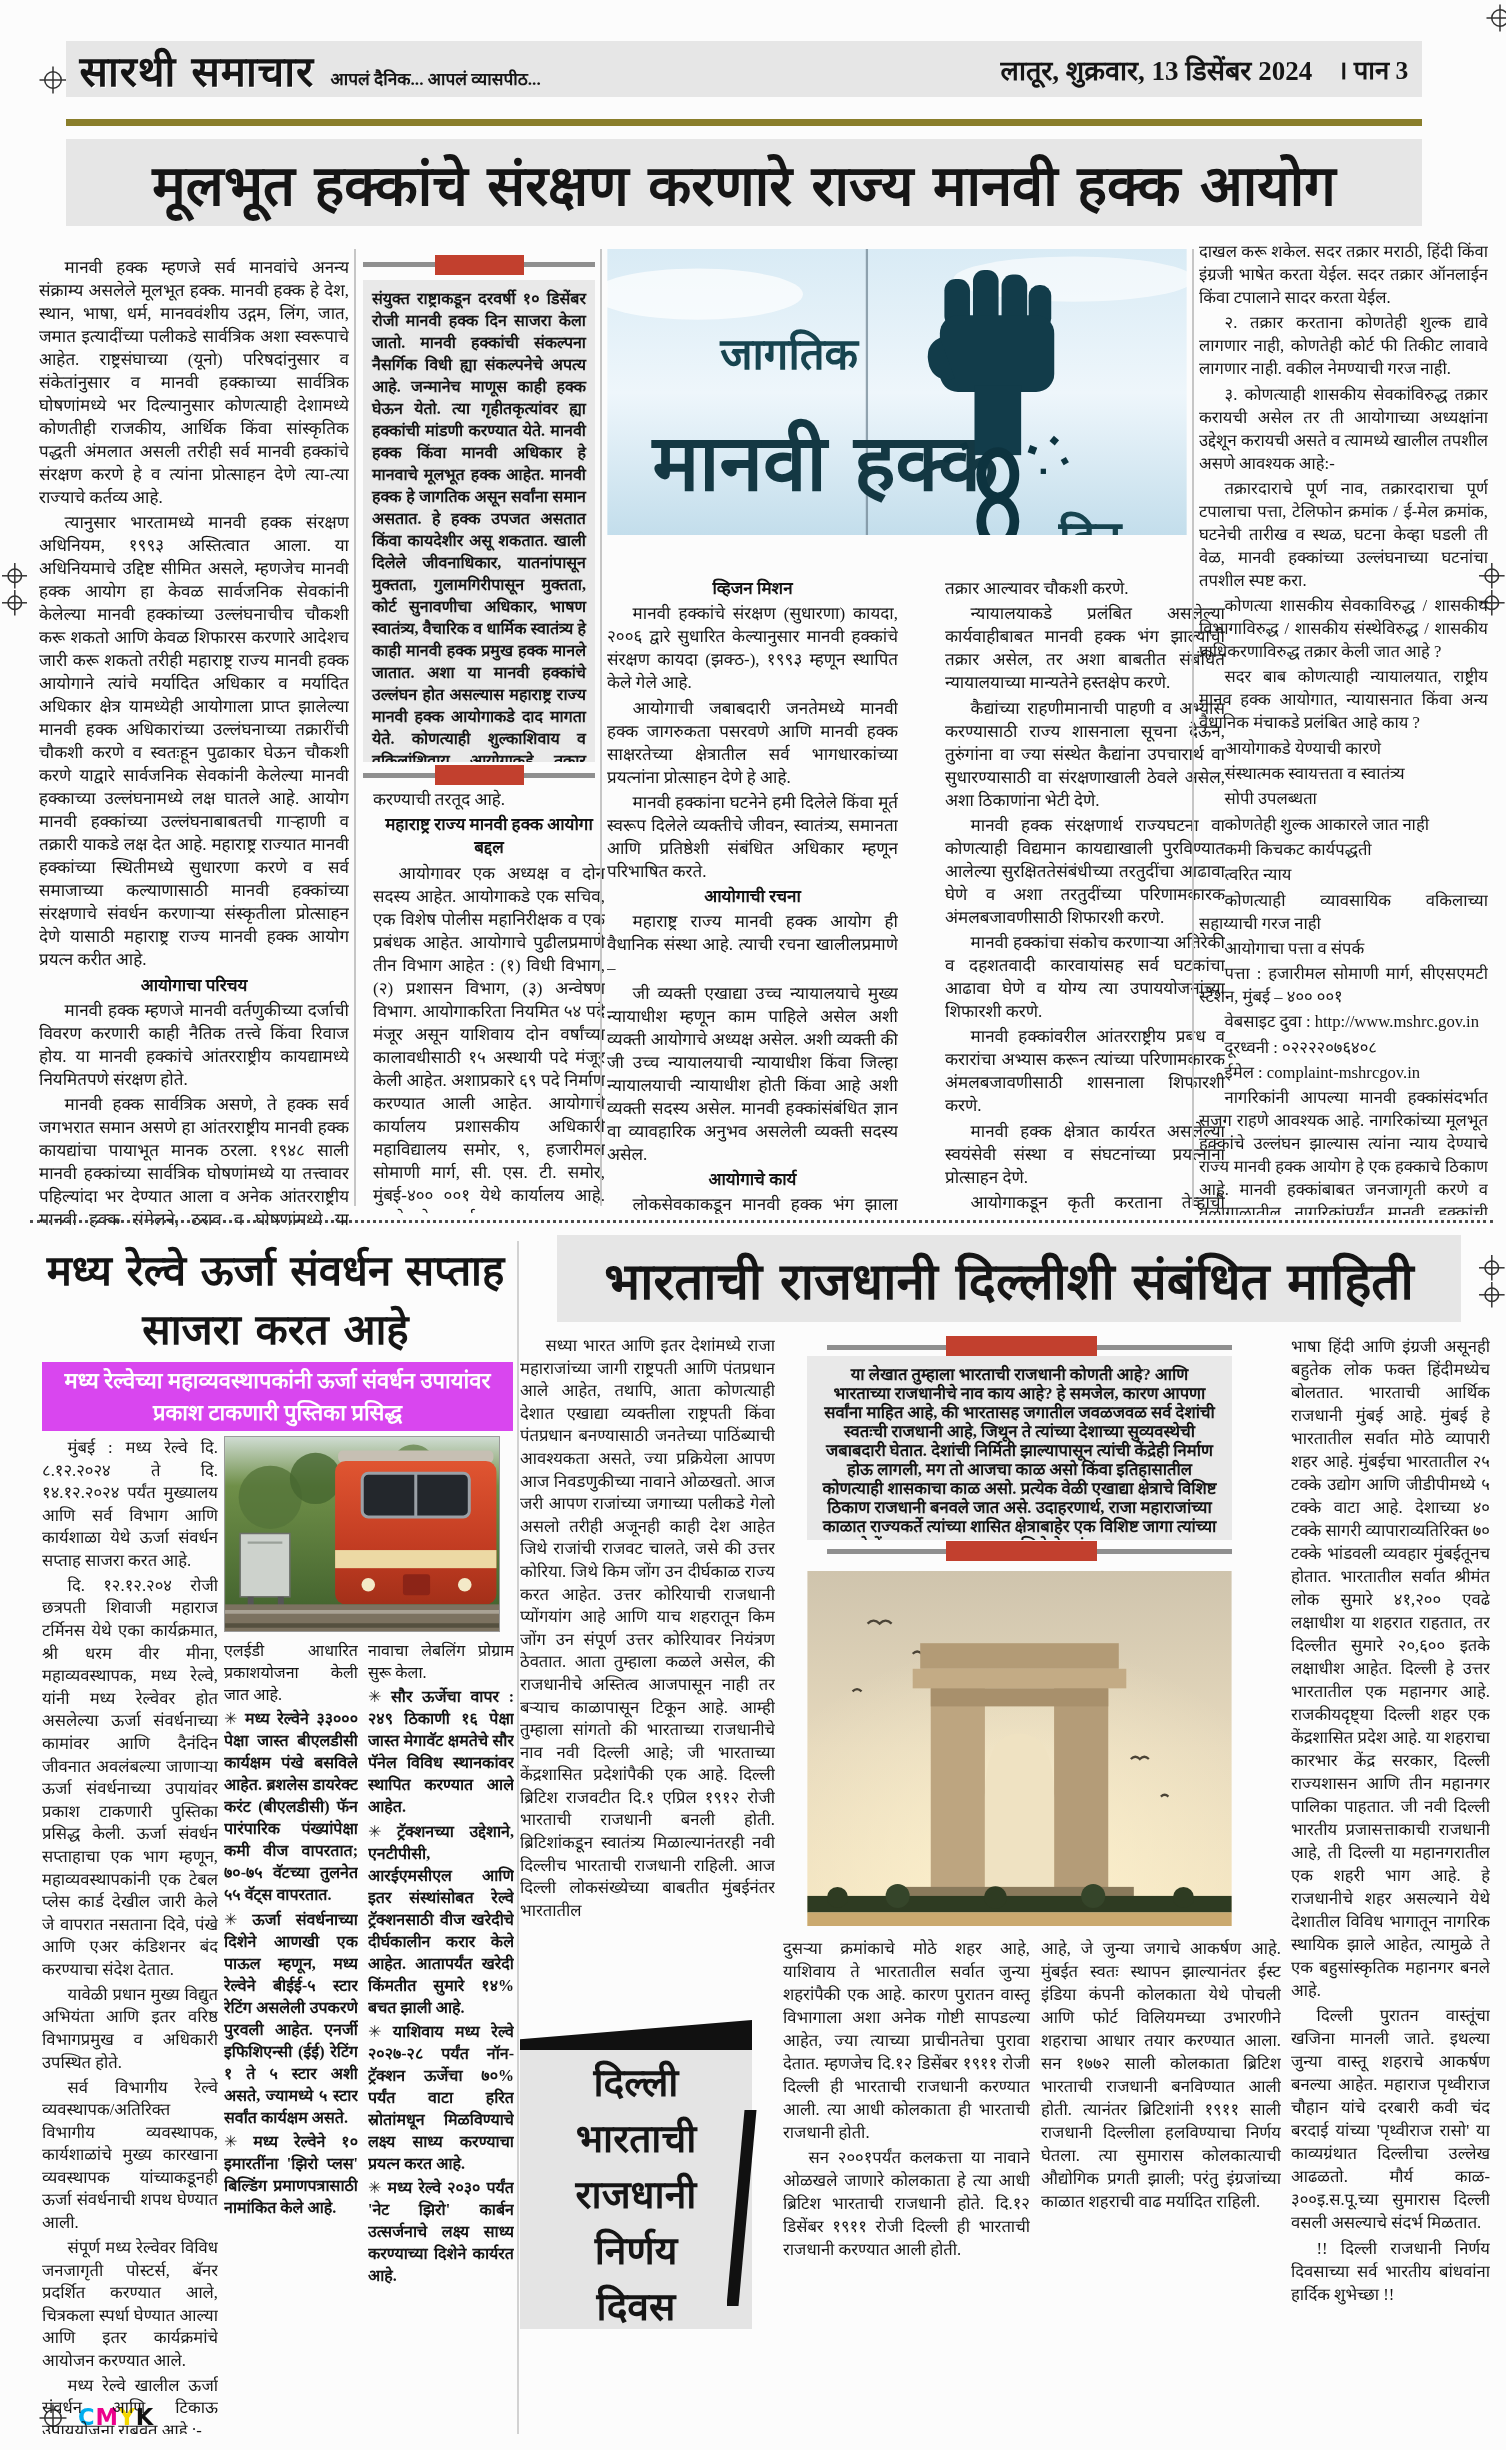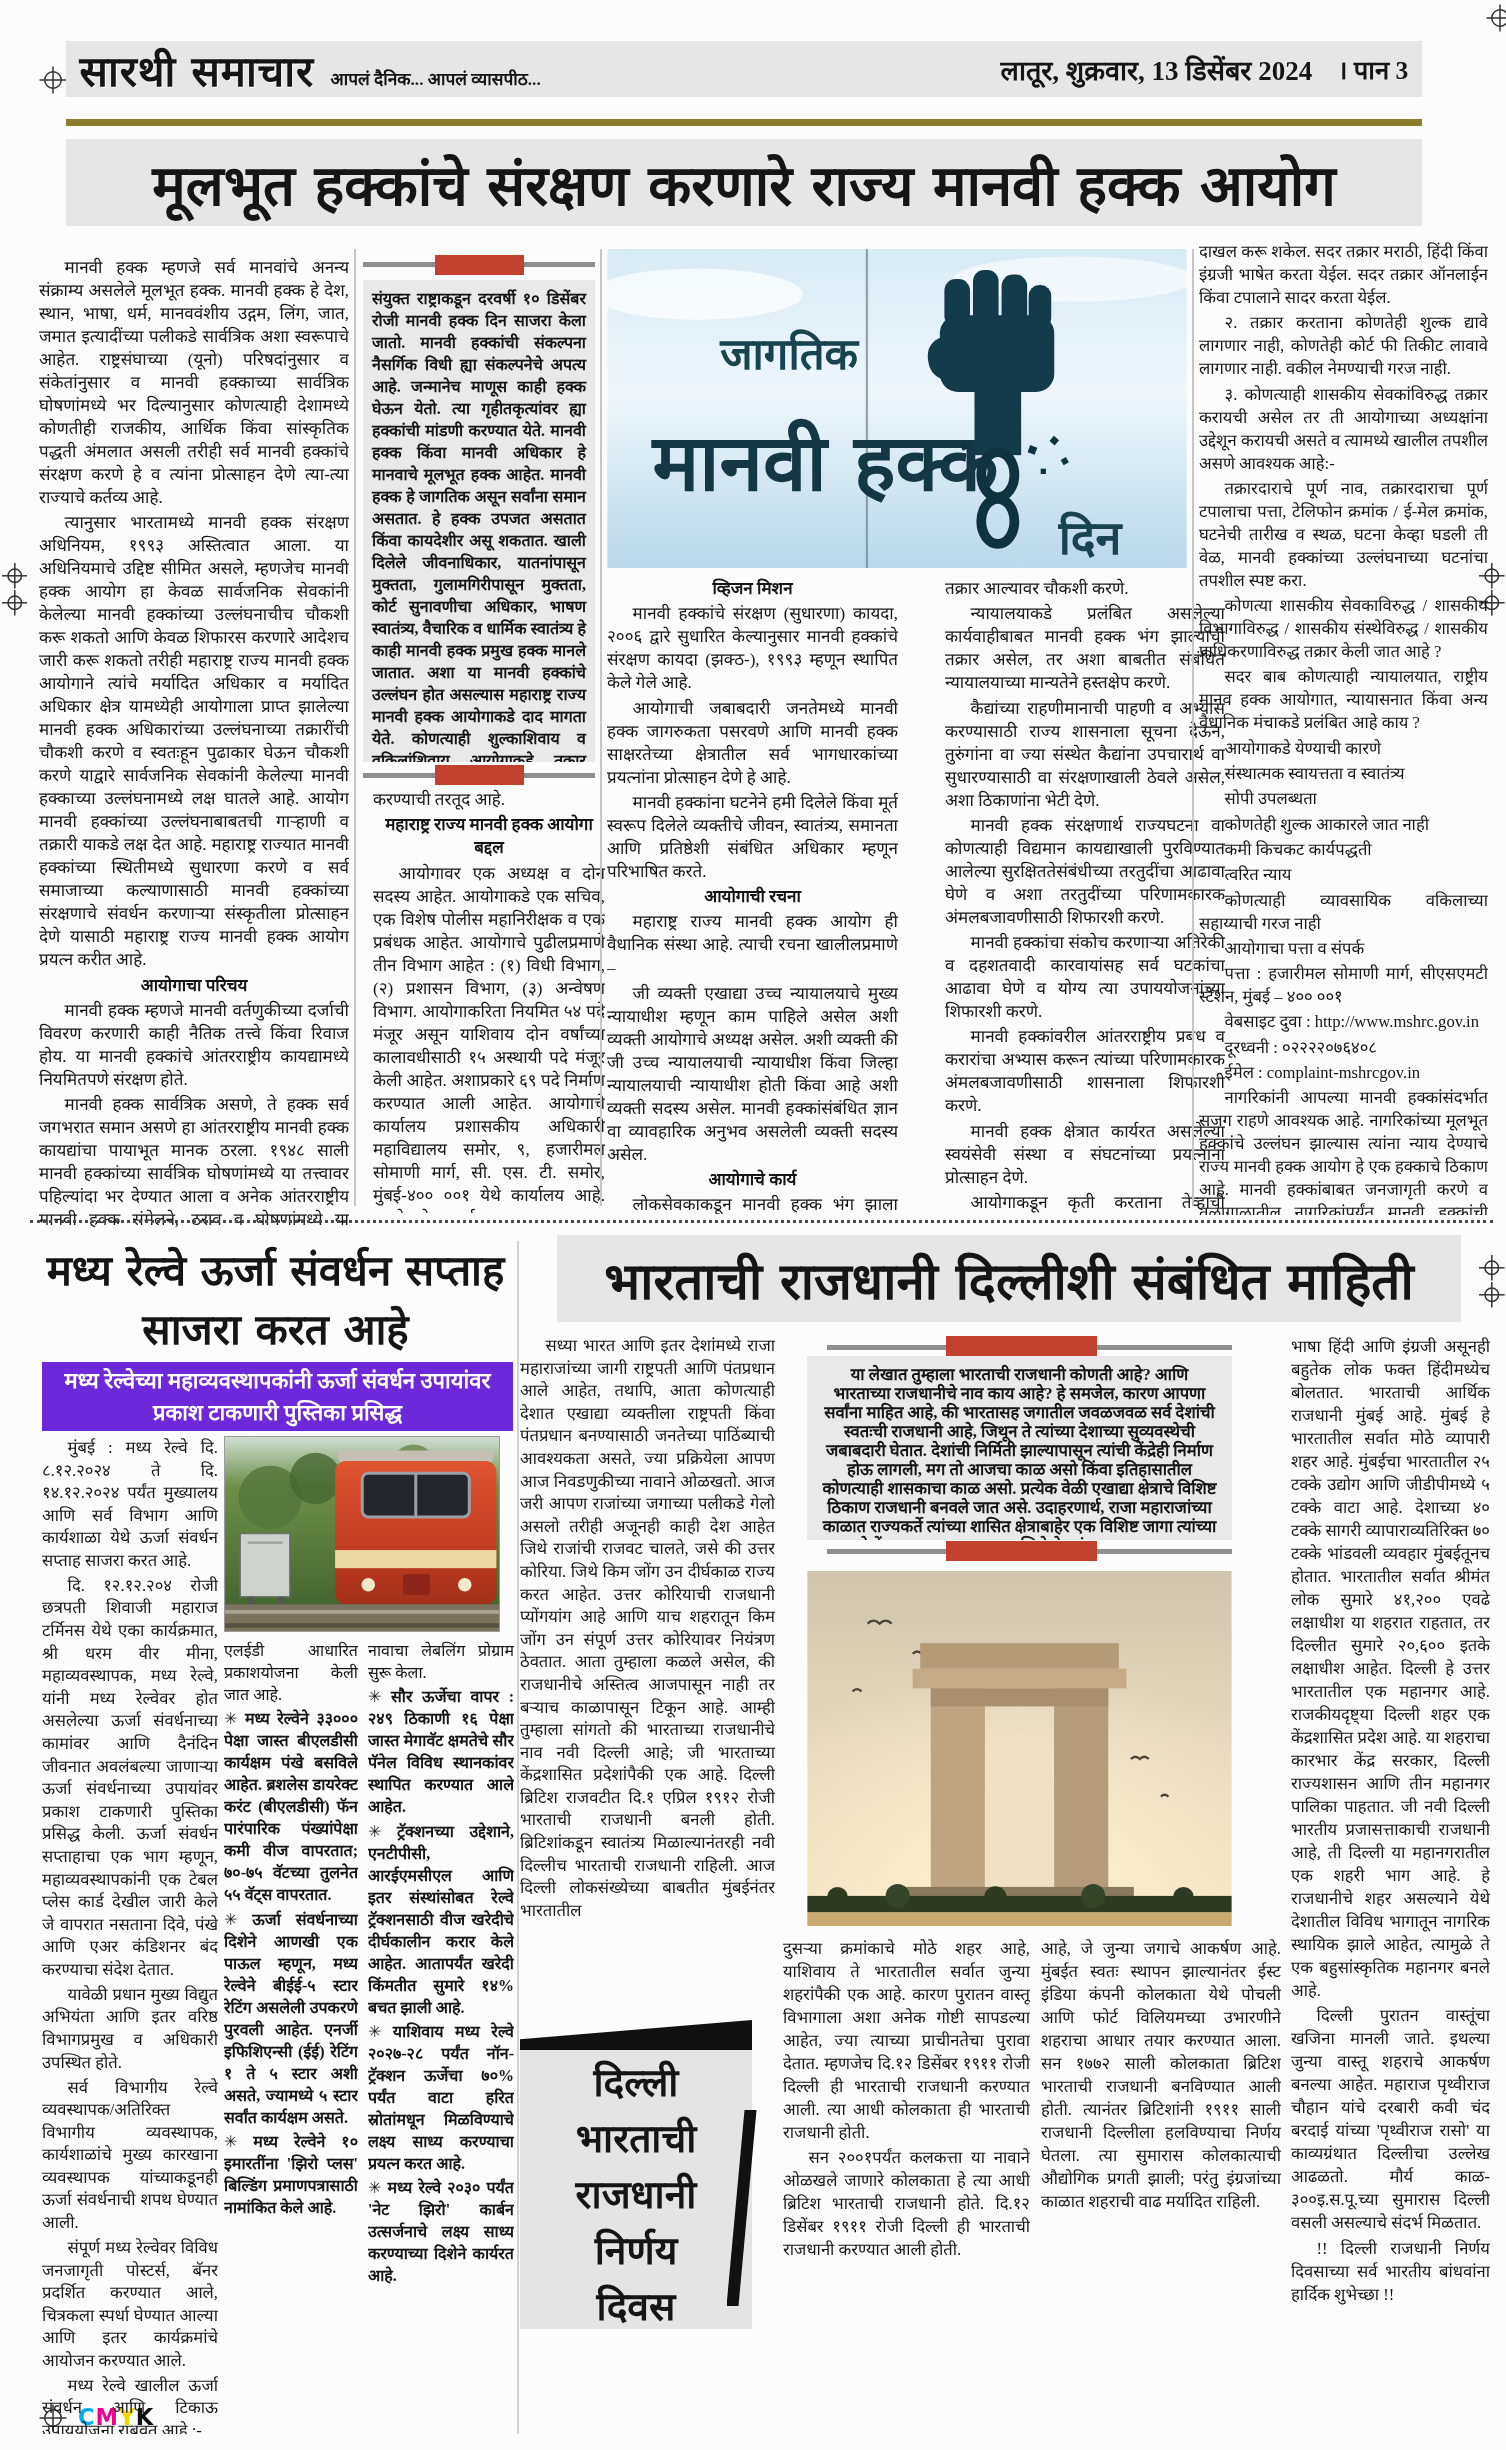--- a/index.html
+++ b/index.html
@@ -29,28 +29,28 @@
   
   #a1c1{left:39px;top:240px;width:310px;height:975px;margin-top:16px;}
   #a1c2box{left:363px;top:280px;width:232px;height:482px;background:#e9e9e9;padding:7.5px 9px;box-sizing:border-box;font-size:16px;line-height:22px;font-weight:600;text-align:justify;overflow:hidden;}
   #a1c2{left:373px;top:788px;width:232px;height:425px;}
   #a1c3{left:607px;top:577px;width:291px;height:637px;}
   #a1c4{left:908px;top:577px;width:280px;height:637px;margin-left:37px;}
   #a1c5{left:1199px;top:240px;width:289px;height:975px;font-size:16.6px;}
   .bar-line{height:4.5px;background:#8f8f8f;}
   .bar-red{height:19.6px;background:#c2402e;}
   
-  #img1{left:607px;top:249px;width:580px;height:319px;overflow:hidden;}
+  #img1{left:607px;top:249px;width:580px;height:286px;overflow:hidden;}
   
   #dots{left:30px;top:1220px;width:1463px;height:0;border-top:3px dotted #4c4c4c;}
   #midrule{left:517px;top:1241px;width:1.5px;height:1193px;background:#d2d2d2;}
   
   #a2head{left:32px;top:1240px;width:487px;height:119px;display:flex;align-items:center;justify-content:center;text-align:center;
           font-family:"DejaVu Sans","Liberation Sans",sans-serif;font-size:42px;line-height:59px;font-weight:700;overflow:hidden;}
-  #a2kick{left:42px;top:1362px;width:471px;height:69px;background:#6d28d9;color:#fff;display:flex;align-items:center;justify-content:center;text-align:center;
+  #a2kick{left:42px;top:1362px;width:471px;height:69px;background:#d946ef;color:#fff;display:flex;align-items:center;justify-content:center;text-align:center;
           font-size:22px;line-height:32px;font-weight:700;padding:0 7.5px;box-sizing:border-box;overflow:hidden;}
   #a2c1{left:42px;top:1437px;width:176px;height:997px;font-size:16.6px;line-height:22.6px;}
   #a2c2{left:224px;top:1640px;width:134px;height:794px;font-size:16px;line-height:22px;}
   #a2c3{left:368px;top:1640px;width:146px;height:794px;font-size:16px;line-height:22px;}
   #img2{left:224px;top:1436px;width:276px;height:196px;overflow:hidden;border:0.8px solid #9a9a9a;box-sizing:border-box;}
   
   #a3head{left:557px;top:1235px;width:904px;height:87px;display:flex;align-items:center;justify-content:center;
           font-family:"DejaVu Sans","Liberation Sans",sans-serif;font-size:51px;font-weight:700;white-space:nowrap;overflow:hidden;}
   #a3c1{left:520px;top:1335px;width:255px;height:676px;font-size:16.6px;line-height:22.6px;}
   #a3box{left:807px;top:1356px;width:425px;height:184px;background:#e9e9e9;padding:9px 15px;box-sizing:border-box;overflow:hidden;

